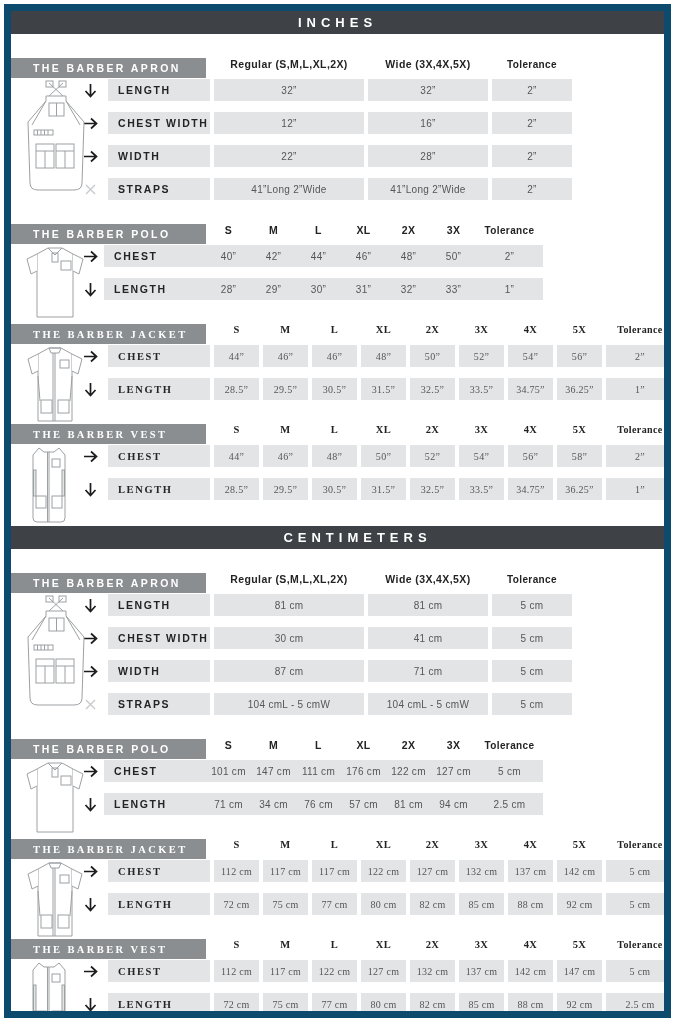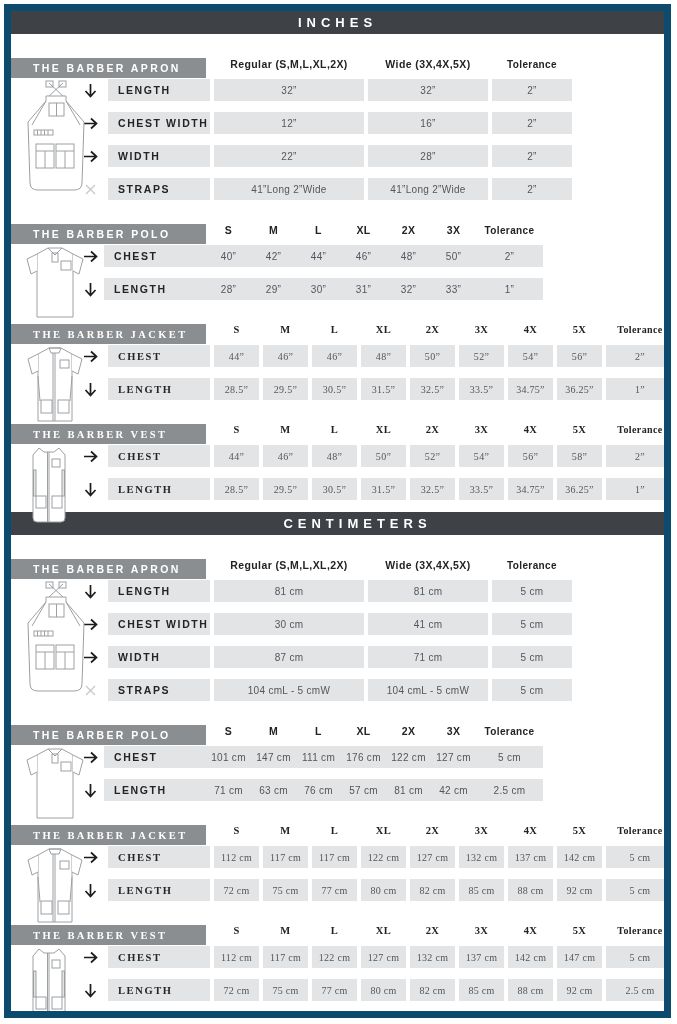--- a/index.html
+++ b/index.html
@@ -1,21 +1,21 @@
 <!DOCTYPE html>
 <html><head>
 <meta charset="utf-8">
 <style>
   html,body{margin:0;padding:0;background:#fff;}
   body{width:677px;height:1024px;position:relative;font-family:"Liberation Sans",sans-serif;}
   .page{position:absolute;left:4px;top:4px;width:667px;height:1014px;border:7px solid #0c4a6e;
         box-sizing:border-box;overflow:hidden;background:#fff;}
   .unit-bar{height:23px;background:#3e4247;color:#fff;font-weight:bold;font-size:13px;
         letter-spacing:5px;text-align:center;line-height:24px;}
-  .unit-bar:not(:first-child){margin-top:12px;padding-left:40px;}
+  .unit-bar:not(:first-child){margin-top:26px;padding-left:40px;}
   .section{position:relative;margin-top:24px;}
   .hdr-row{position:relative;margin-left:65px;height:20px;}
   .title-bar{position:absolute;left:-65px;top:0;width:195px;height:20px;background:#8b8e91;
         color:#fff;font-weight:bold;font-size:10.5px;letter-spacing:2.4px;line-height:21px;
         padding-left:22px;box-sizing:border-box;white-space:nowrap;}
   .col-h{font-weight:bold;font-size:10.5px;color:#232323;display:flex;align-items:flex-end;
         justify-content:center;letter-spacing:.4px;padding-bottom:19px;white-space:nowrap;}
   .col-h.tol{font-size:10px;}
   .g-apron{display:grid;grid-template-columns:28px 102px 150px 120px 80px;column-gap:4px;}
   .g-7{display:grid;grid-template-columns:28px 102px repeat(6,45px) 67px;column-gap:0;}
@@ -408,25 +408,25 @@
         <div class="cell">5 cm</div>
       </div>
       <div class="data-row g-7">
         <div class="icon-cell">
           <svg width="13" height="15" viewBox="0 0 13 15" fill="none" stroke="#1b1b1b" stroke-width="1.7">
     <path d="M6.5,1 V12 M1.5,8 L6.5,13.5 L11.5,8"></path>
           </svg>
         </div>
         <div class="label-cell">LENGTH</div>
         <div class="cell">71 cm</div>
-        <div class="cell">63 cm</div>
+        <div class="cell">34 cm</div>
         <div class="cell">76 cm</div>
         <div class="cell">57 cm</div>
         <div class="cell">81 cm</div>
-        <div class="cell">42 cm</div>
+        <div class="cell">94 cm</div>
         <div class="cell">2.5 cm</div>
       </div>
     </div>
     <div class="section">
       <div class="illus illus-jacket">
         <svg width="64" height="80" viewBox="0 0 64 80" fill="none" stroke="#9da0a3" stroke-width="1">
     <path d="M26,2 L15,8 L15,75 H49 V8 L38,2 Z" fill="#fff"></path>
     <path d="M15,8 L5,13 L9,28 L15,25" fill="#fff"></path>
     <path d="M49,8 L59,13 L55,28 L49,25" fill="#fff"></path>
     <path d="M26,2 H38 L36,7 H28 Z"></path>

